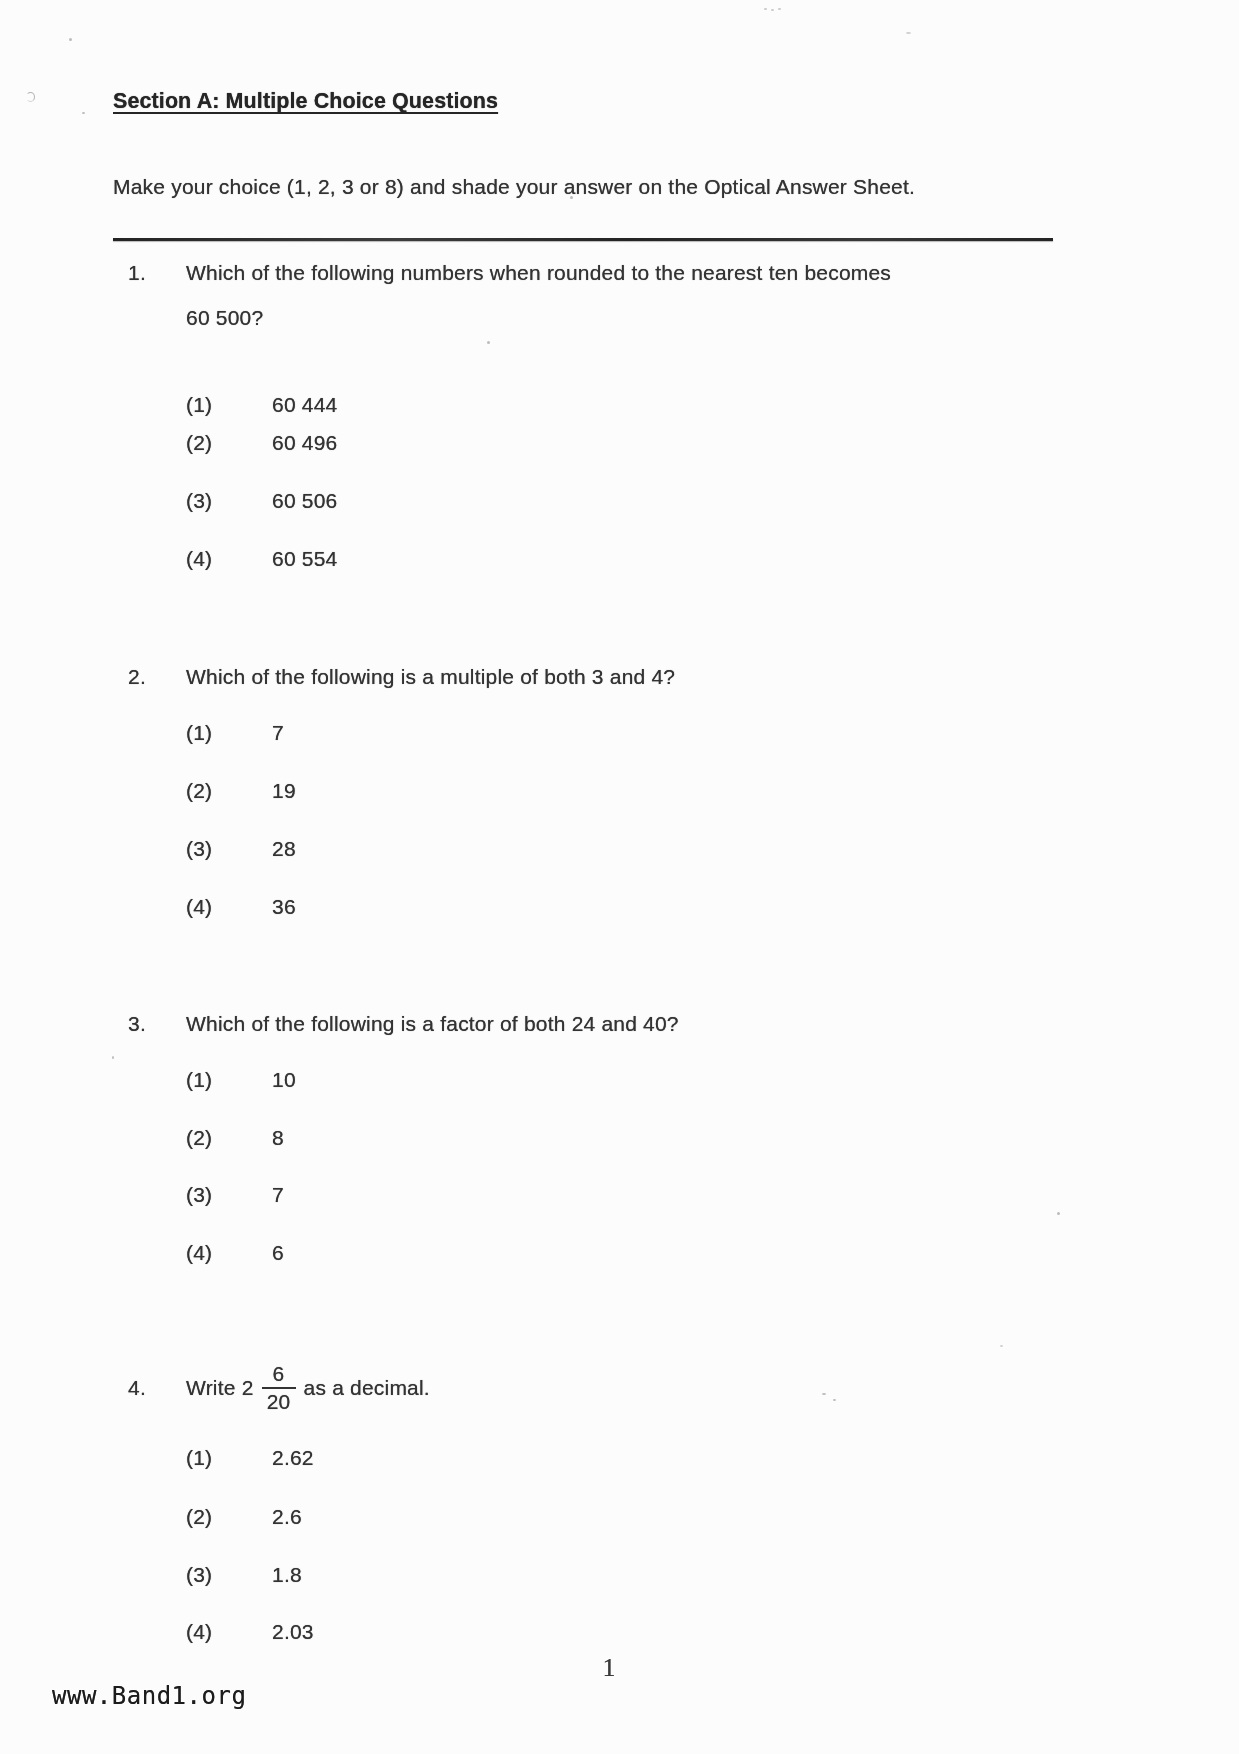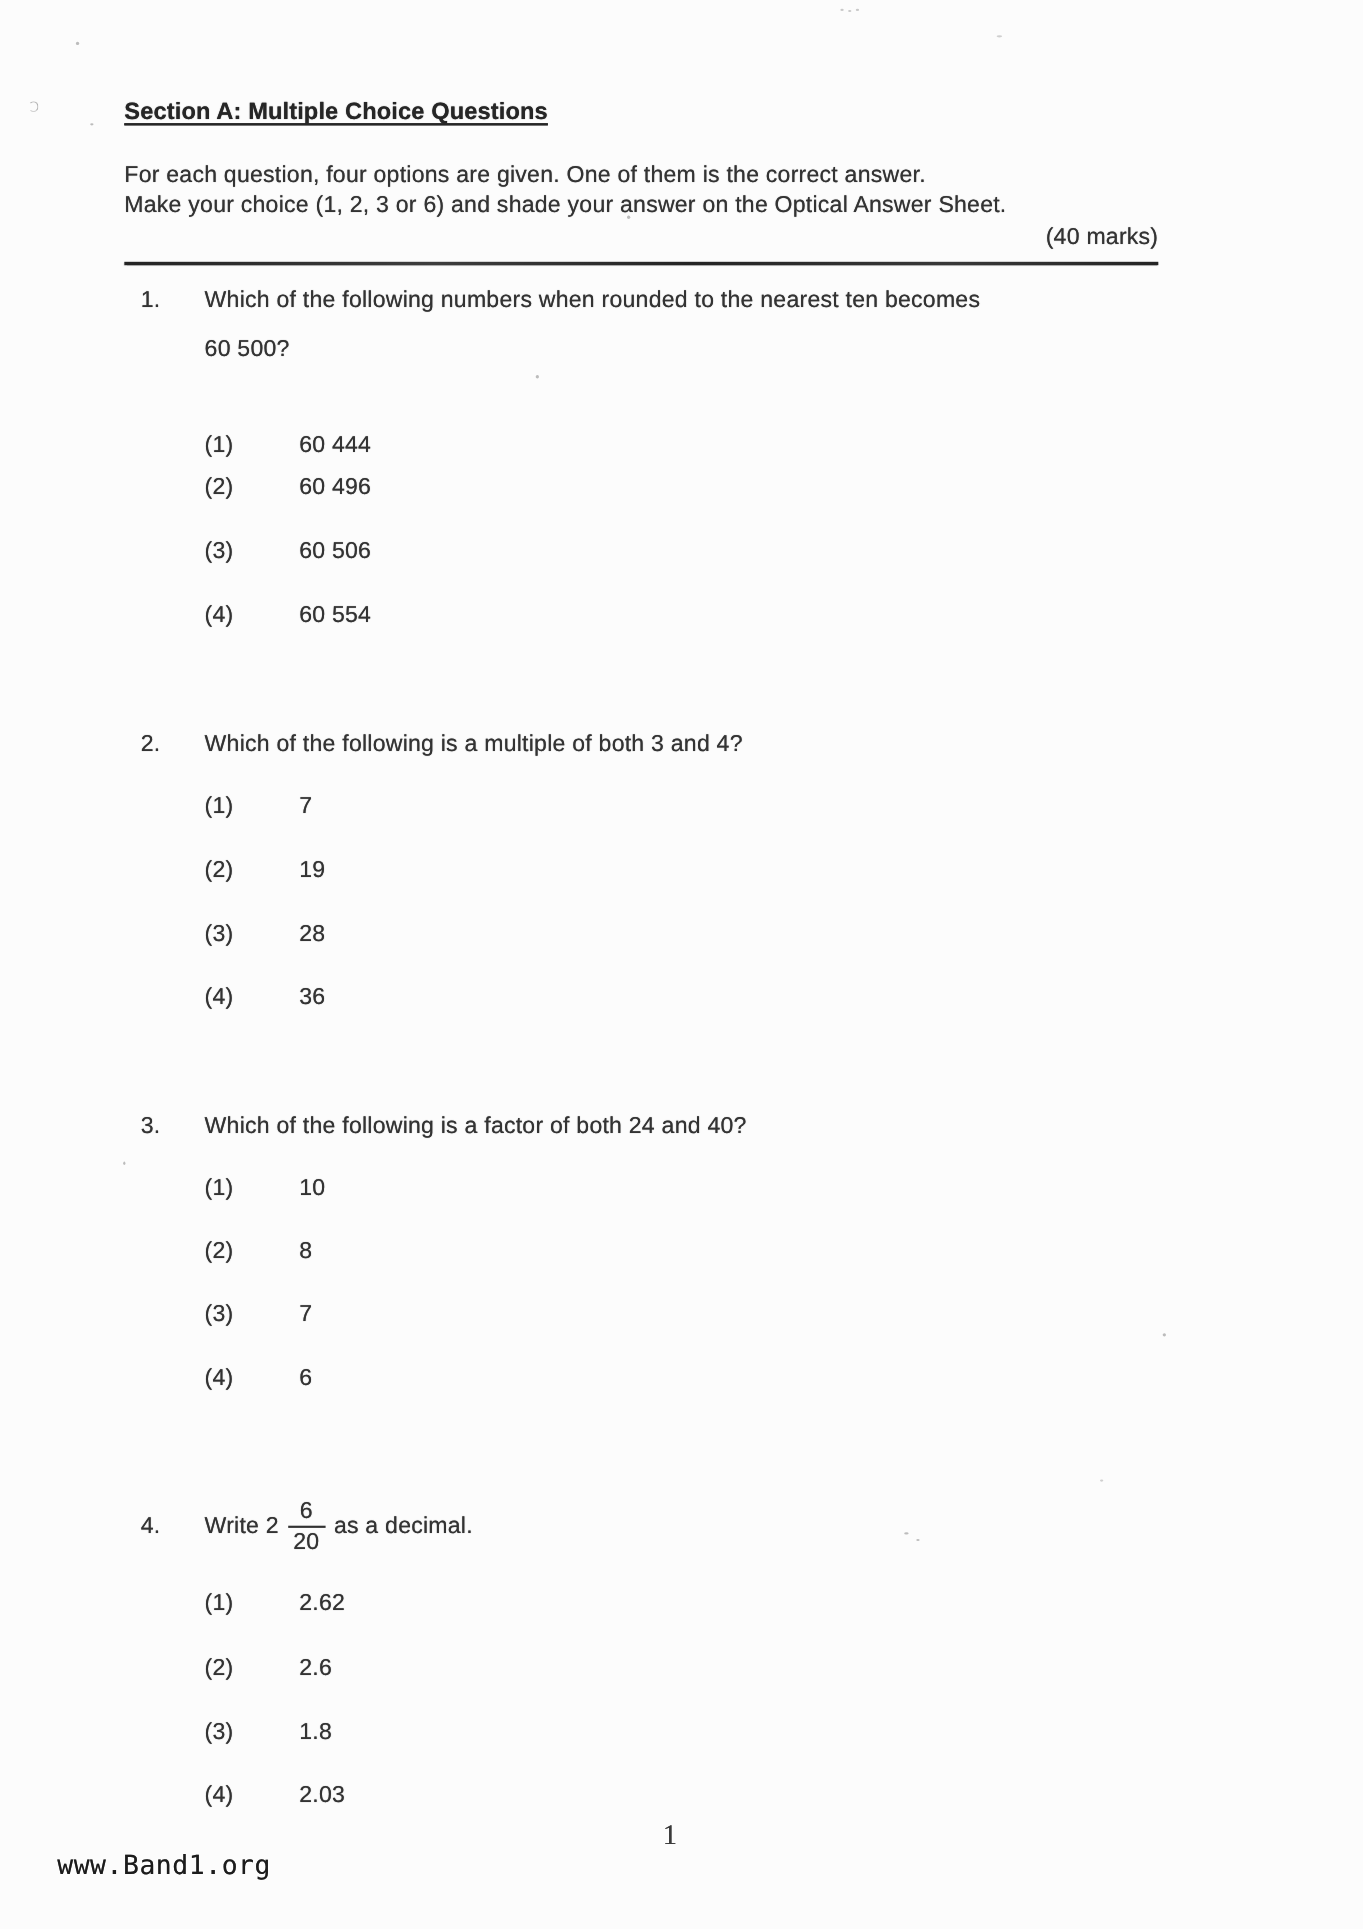--- a/index.html
+++ b/index.html
@@ -56,23 +56,21 @@
     border:1.6px solid rgba(90,90,90,0.45);
     border-left-color:transparent;border-bottom-color:rgba(90,90,90,0.25);
   }
 </style>
 </head>
 <body>
 
 <div class="page">
 
   <h1 class="abs title" style="left:113px;top:88px">Section A: Multiple Choice Questions</h1>
-  <p class="abs txt" style="left:113px;top:146px">For each question, four options are given. One of them is the correct answer.</p>
-  <p class="abs txt" style="left:113px;top:174px">Make your choice (1, 2, 3 or 6) and shade your answer on the Optical Answer Sheet.</p>
-  <p class="abs txt marks" style="left:113px;top:203px;width:940px">(40 marks)</p>
+  <p class="abs txt" style="left:113px;top:174px">Make your choice (1, 2, 3 or 8) and shade your answer on the Optical Answer Sheet.</p>
   <div class="abs rule" style="left:113px;top:238px;width:940px"></div>
 
   <section>
     <span class="abs txt" style="left:128px;top:260px">1.</span>
     <p class="abs txt" style="left:186px;top:260px">Which of the following numbers when rounded to the nearest ten becomes</p>
     <p class="abs txt" style="left:186px;top:305px">60 500?</p>
     <div class="abs txt opt" style="left:186px;top:392px">
       <span class="m">(1)</span><span class="v">60 444</span>
     </div>
     <div class="abs txt opt" style="left:186px;top:430px">

